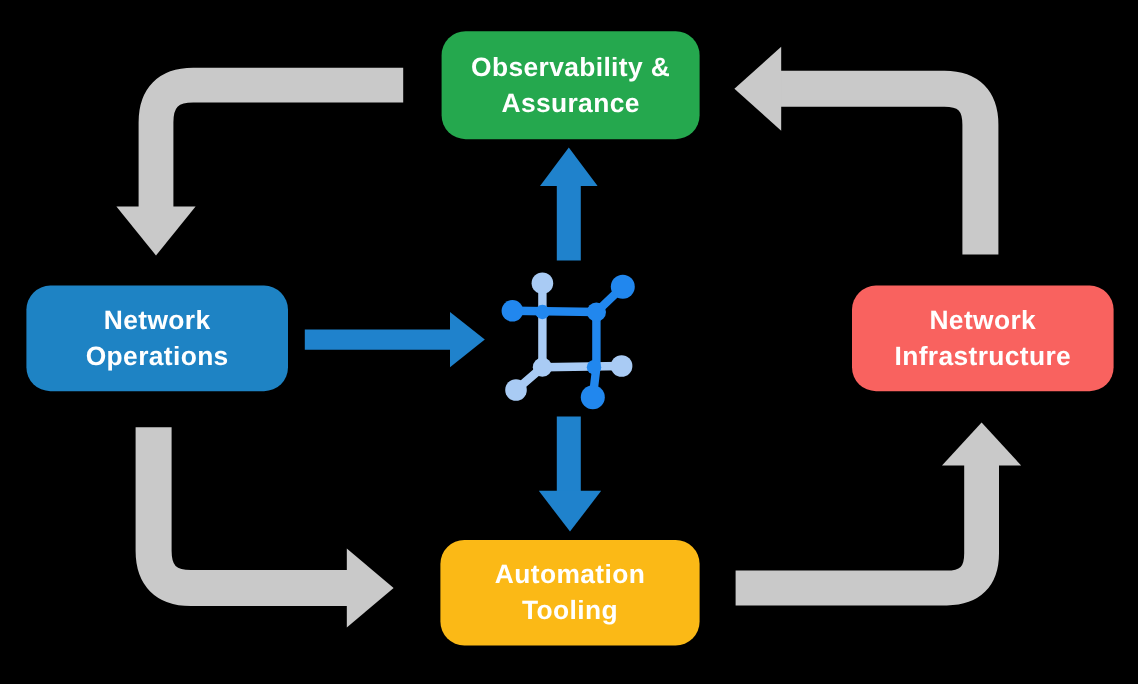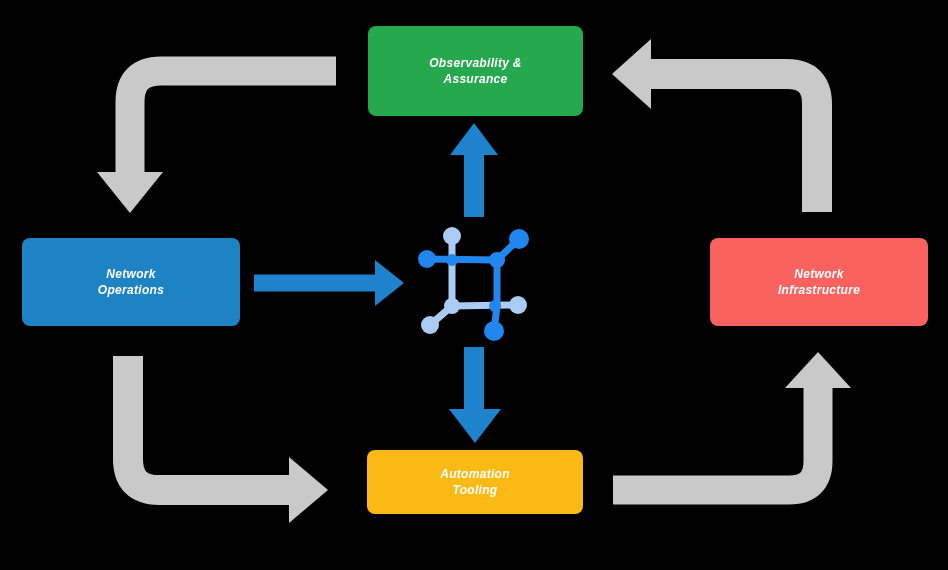--- a/index.html
+++ b/index.html
@@ -11,32 +11,31 @@
     overflow: hidden;
     font-family: "Liberation Sans", sans-serif;
   }
   .node {
     position: absolute;
     display: flex;
     align-items: center;
     justify-content: center;
     text-align: center;
     color: #ffffff;
-    font-size: 12px;
+    font-size: 22px;
     font-weight: 600;
     letter-spacing: 0.3px;
     line-height: 1.35;
-    border-radius: 8px;
+    border-radius: 20px;
     white-space: pre-line;
-    font-style: italic;
   }
   .node-top    { left: 368px; top: 26px;  width: 215px; height: 90px; background: #25a84e; }
   .node-left   { left: 22px;  top: 238px; width: 218px; height: 88px; background: #1e83c4; }
   .node-right  { left: 710px; top: 238px; width: 218px; height: 88px; background: #f9625f; }
-  .node-bottom { left: 367px; top: 450px; width: 216px; height: 64px; background: #fbb916; }
+  .node-bottom { left: 367px; top: 450px; width: 216px; height: 88px; background: #fbb916; }
   #arrow-layer {
     position: absolute;
     left: 0; top: 0;
     width: 948px; height: 570px;
   }
   #center-icon {
     position: absolute;
     left: 415px; top: 225px;
     width: 120px; height: 120px;
   }

